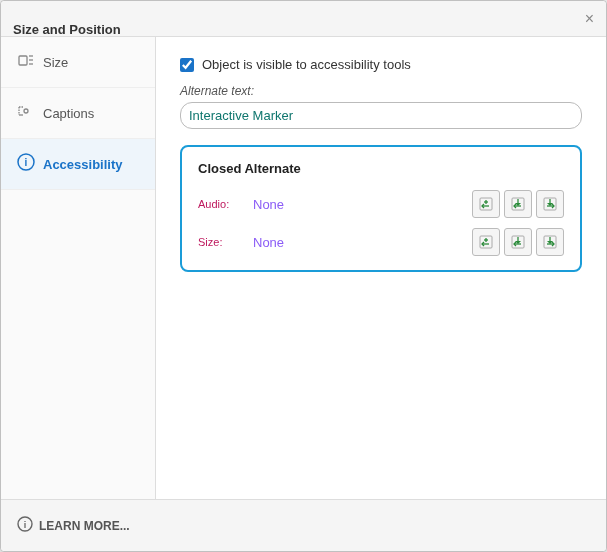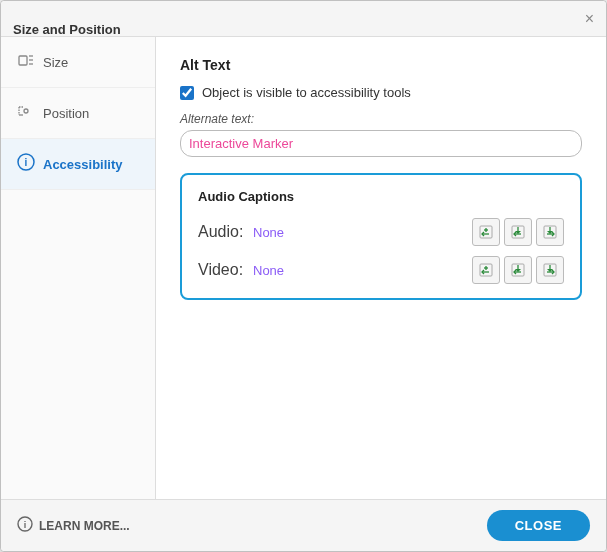--- a/index.html
+++ b/index.html
@@ -111,21 +111,21 @@
       color: #555;
       margin-bottom: 4px;
       font-style: italic;
     }
     .text-input {
       width: 100%;
       padding: 5px 8px;
       border: 1px solid #bbb;
       border-radius: 12px;
       font-size: 13px;
-      color: #ec4899;
+      color: #0f766e;
       background: #fff;
       margin-bottom: 16px;
     }
     .captions-box {
       border: 2px solid #1a9cd8;
       border-radius: 8px;
       padding: 14px 16px;
       background: #fff;
     }
     .captions-title {
@@ -137,22 +137,22 @@
     .caption-row {
       display: flex;
       align-items: center;
       margin-bottom: 10px;
     }
     .caption-row:last-child {
       margin-bottom: 0;
     }
     .caption-label {
       width: 55px;
-      font-size: 16px;
-      color: #404040;
+      font-size: 11px;
+      color: #be185d;
       font-weight: 500;
     }
     .caption-value {
       flex: 1;
       font-size: 13px;
       color: #8b5cf6;
     }
     .caption-buttons {
       display: flex;
       gap: 4px;
@@ -239,51 +239,50 @@
 
       <div class="sidebar-item">
         <span class="sidebar-icon">
           <svg class="icon-svg" viewBox="0 0 18 18" fill="none" xmlns="http://www.w3.org/2000/svg">
             <circle cx="9" cy="9" r="2" stroke="#888" stroke-width="1.3" fill="none"></circle>
             <line x1="2" y1="5" x2="6" y2="5" stroke="#888" stroke-width="1.3" stroke-dasharray="1.5,1"></line>
             <line x1="2" y1="5" x2="2" y2="13" stroke="#888" stroke-width="1.3" stroke-dasharray="1.5,1"></line>
             <line x1="2" y1="13" x2="6" y2="13" stroke="#888" stroke-width="1.3"></line>
           </svg>
         </span>
-        <span>Position</span>
+        <span>Captions</span>
       </div>
 
       <div class="sidebar-item active">
         <span class="sidebar-icon">
           <svg class="icon-svg" viewBox="0 0 18 18" fill="none" xmlns="http://www.w3.org/2000/svg">
             <circle cx="9" cy="9" r="8" stroke="#1a73c8" stroke-width="1.5" fill="none"></circle>
             <text x="9" y="13" text-anchor="middle" font-size="10" fill="#1a73c8" font-weight="bold">i</text>
           </svg>
         </span>
         <span>Accessibility</span>
       </div>
 
     </div>
 
     <div class="content-area">
 
       
-      <div class="section-title">Alt Text</div>
 
       <div class="checkbox-row">
         <input type="checkbox" checked="" style="">
         <label class="checkbox-label">Object is visible to accessibility tools</label>
       </div>
 
       <div class="field-label">Alternate text:</div>
       <input type="text" class="text-input" value="Interactive Marker" style="">
 
       
       <div class="captions-box">
-        <div class="captions-title">Audio Captions</div>
+        <div class="captions-title">Closed Alternate</div>
 
         <div class="caption-row">
           <span class="caption-label">Audio:</span>
           <span class="caption-value">None</span>
           <div class="caption-buttons">
             <button class="caption-btn" title="Add">
               <svg width="14" height="14" viewBox="0 0 14 14" fill="none">
                 <rect x="1" y="1" width="12" height="12" rx="1" stroke="#aaa" stroke-width="1"></rect>
                 <path d="M5 7 L3 9 L5 11" stroke="#2a8a3a" stroke-width="1.3" fill="none"></path>
                 <line x1="3" y1="9" x2="10" y2="9" stroke="#2a8a3a" stroke-width="1.3"></line>
@@ -306,21 +305,21 @@
                 <path d="M9 7 L11 9 L9 11" stroke="#2a8a3a" stroke-width="1.3" fill="none"></path>
                 <line x1="11" y1="9" x2="4" y2="9" stroke="#2a8a3a" stroke-width="1.3"></line>
                 <line x1="7" y1="2" x2="7" y2="7" stroke="#2a8a3a" stroke-width="1.3"></line>
                 <polygon points="4,6 10,6 7,9" fill="#2a8a3a"></polygon>
               </svg>
             </button>
           </div>
         </div>
 
         <div class="caption-row">
-          <span class="caption-label">Video:</span>
+          <span class="caption-label">Size:</span>
           <span class="caption-value">None</span>
           <div class="caption-buttons">
             <button class="caption-btn" title="Add">
               <svg width="14" height="14" viewBox="0 0 14 14" fill="none">
                 <rect x="1" y="1" width="12" height="12" rx="1" stroke="#aaa" stroke-width="1"></rect>
                 <path d="M5 7 L3 9 L5 11" stroke="#2a8a3a" stroke-width="1.3" fill="none"></path>
                 <line x1="3" y1="9" x2="10" y2="9" stroke="#2a8a3a" stroke-width="1.3"></line>
                 <line x1="7" y1="3" x2="7" y2="7" stroke="#2a8a3a" stroke-width="1.3"></line>
                 <line x1="5" y1="5" x2="9" y2="5" stroke="#2a8a3a" stroke-width="1.3"></line>
               </svg>
@@ -354,16 +353,15 @@
   <div class="dialog-footer">
     <a class="learn-more-link">
       <span class="learn-more-icon">
         <svg width="16" height="16" viewBox="0 0 16 16" fill="none">
           <circle cx="8" cy="8" r="7" stroke="#666" stroke-width="1.4" fill="none"></circle>
           <text x="8" y="12" text-anchor="middle" font-size="9" fill="#666" font-weight="bold">i</text>
         </svg>
       </span>
       <span>LEARN MORE...</span>
     </a>
-    <button class="close-btn">CLOSE</button>
   </div>
 
 </div>
 
 </body></html>

